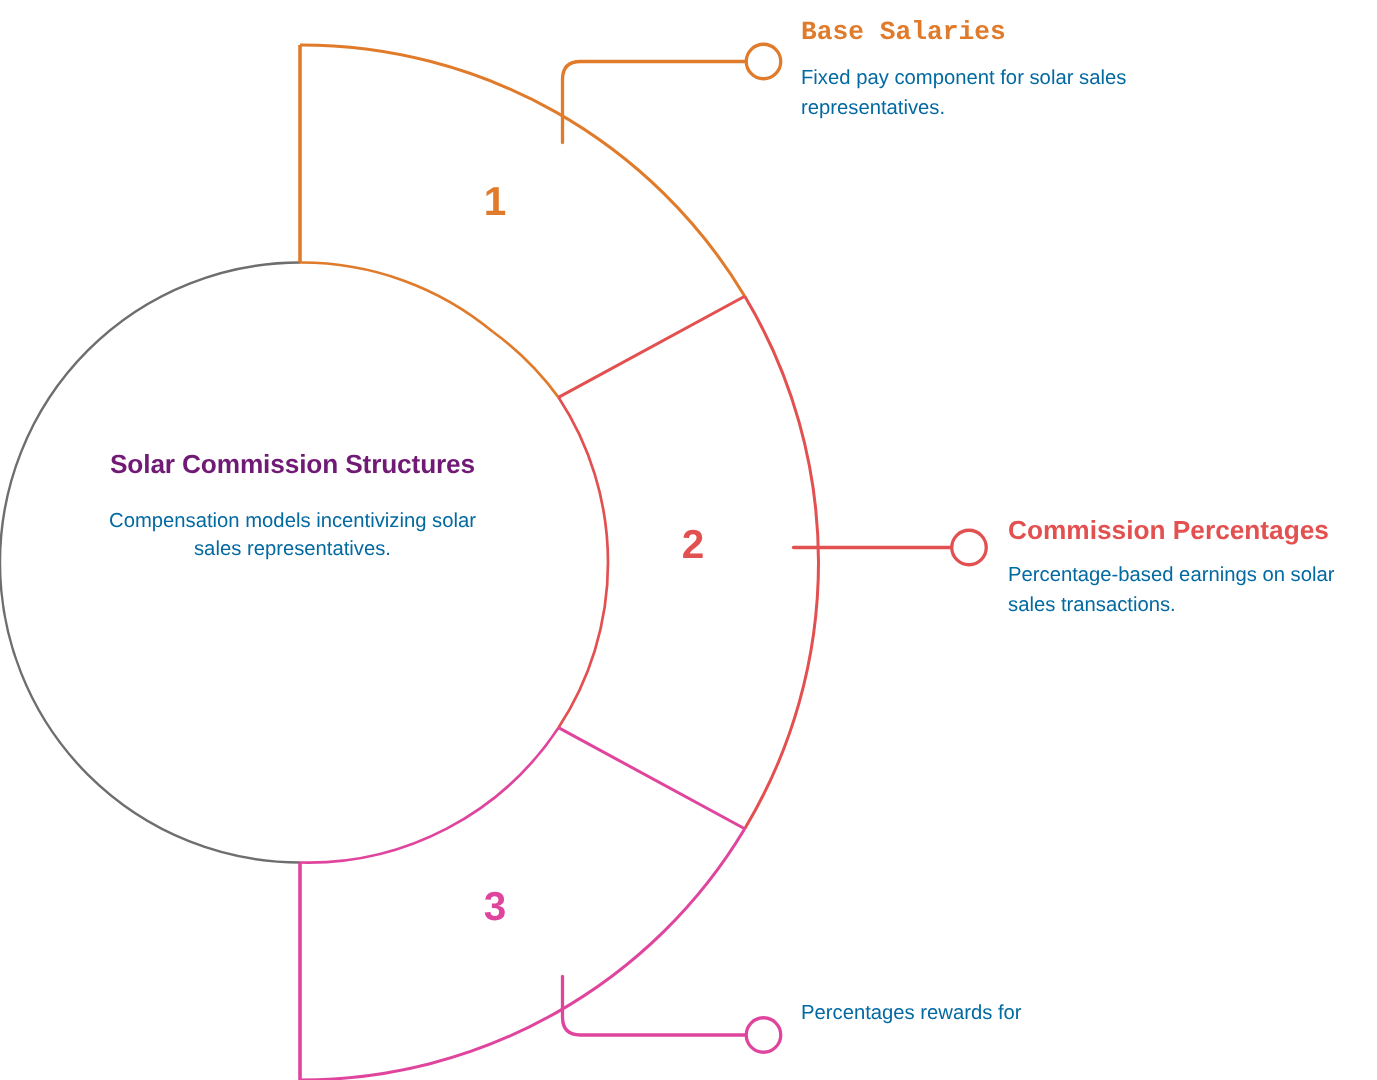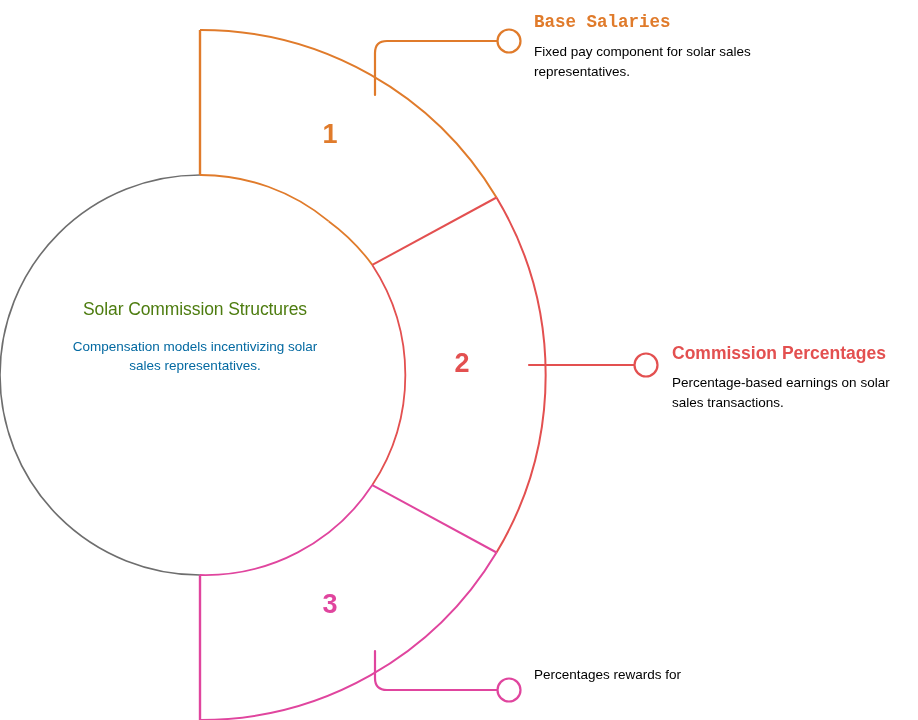--- a/index.html
+++ b/index.html
@@ -33,23 +33,23 @@
   .hub-text {
     position: absolute;
     left: 60px;
     top: 298px;
     width: 270px;
     text-align: center;
     pointer-events: none;
   }
   .hub-title {
     font-size: 17.5px;
-    font-weight: normal;
+    font-weight: bold;
     line-height: 1.35;
-    color: #4d7c0f;
+    color: #701a75;
     letter-spacing: -0.1px;
   }
   .hub-desc {
     margin-top: 15px;
     font-size: 13.5px;
     line-height: 1.45;
     color: #0369a1;
   }
 
   
@@ -72,21 +72,21 @@
   }
   .callout-title {
     font-size: 17.5px;
     font-weight: bold;
     line-height: 1.28;
     margin: 0 0 9px 0;
   }
   .callout-desc {
     font-size: 13.5px;
     line-height: 1.45;
-    color: #000000;
+    color: #0369a1;
     margin: 0;
   }
   .callout.c1 { left: 534px; top: 11px; }
   .callout.c1 .callout-title { color: #e07b2b; font-family: Liberation Mono, monospace; }
   .callout.c2 { left: 672px; top: 342px; width: 250px; }
   .callout.c2 .callout-title { color: #e35050; }
   .callout.c3 { left: 534px; top: 665px; }
   .callout.c3 .callout-title { color: #e0459e; }
 </style>
 </head>

